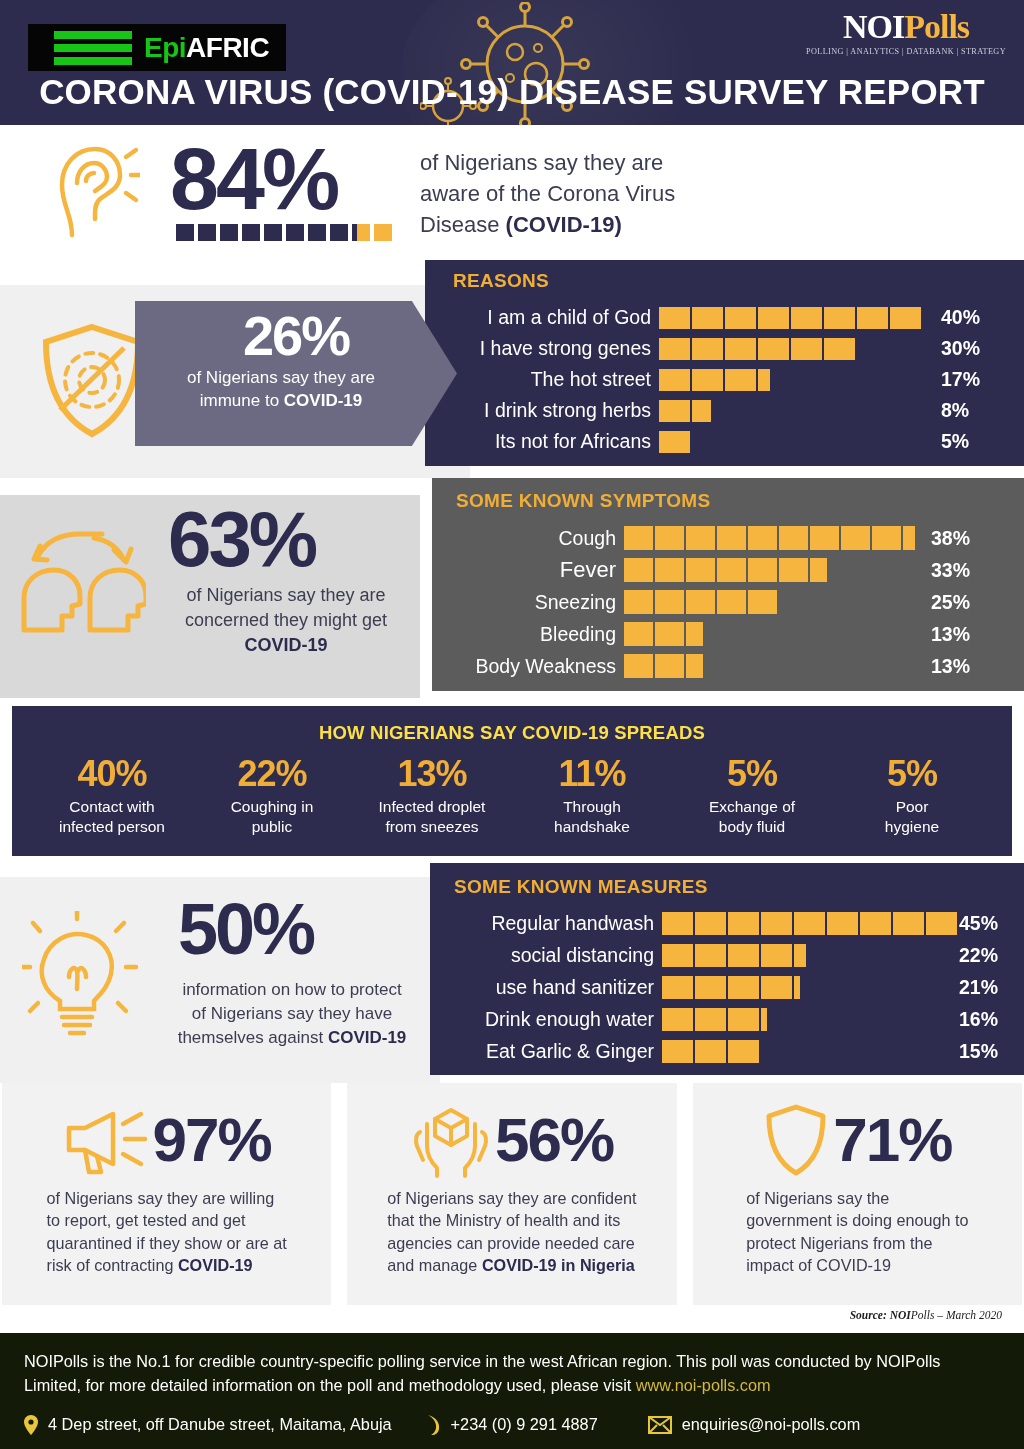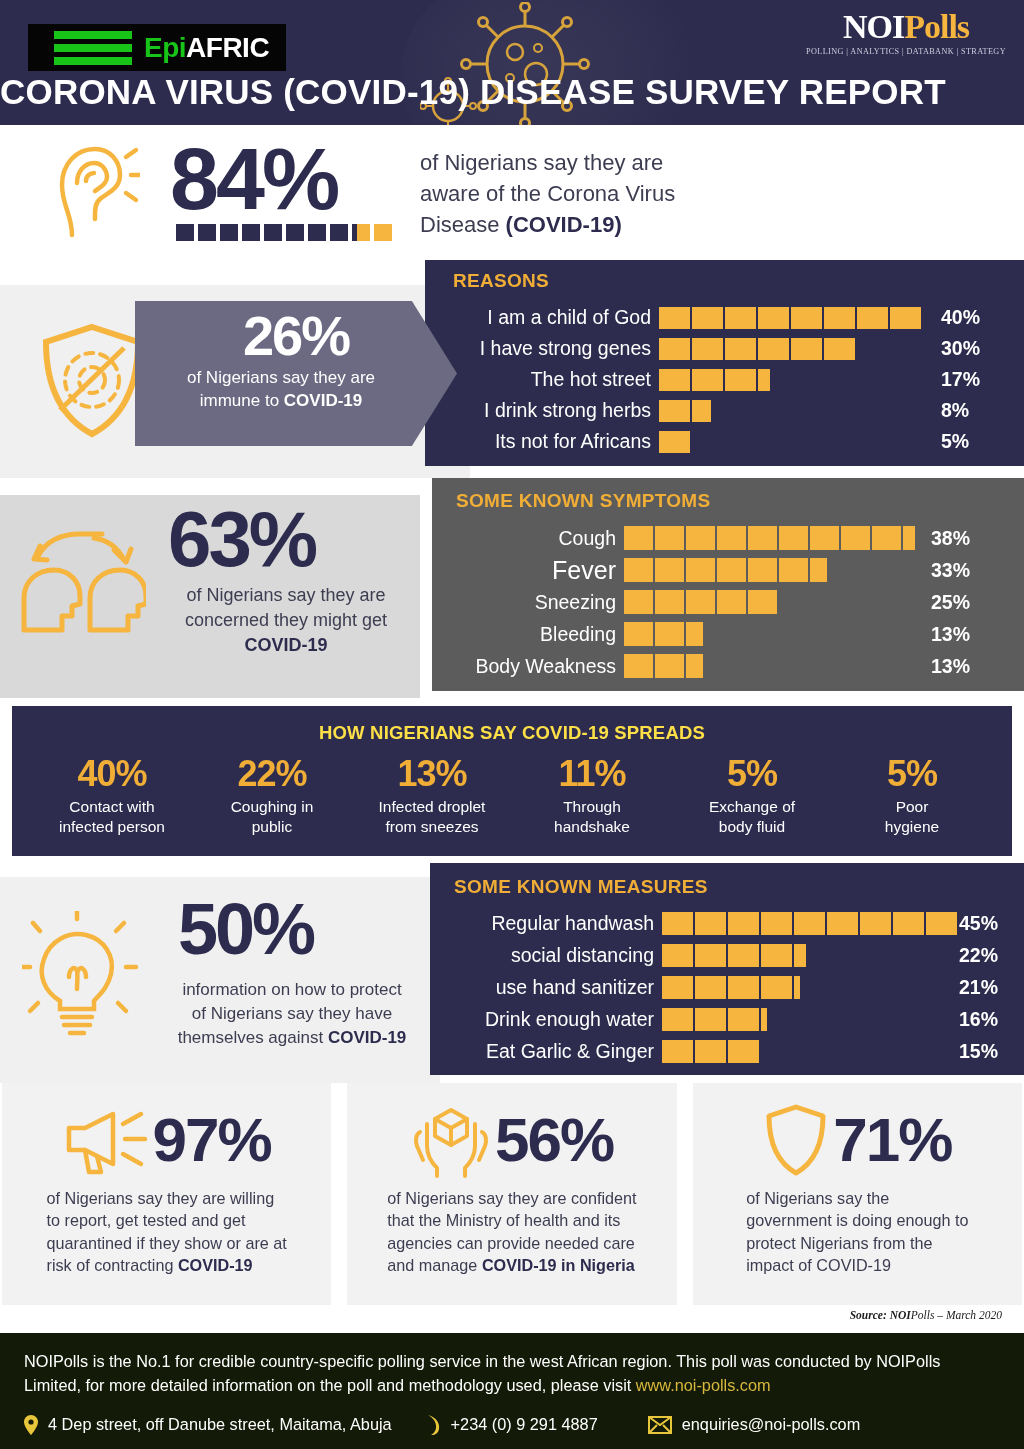--- a/index.html
+++ b/index.html
@@ -34,21 +34,21 @@
   .epi-text .e1 { color:#17c417; }
   .epi-text .e2 { color:#ffffff; }
 
   .noi-logo { position:absolute; right:18px; top:10px; text-align:center; }
   .noi-main { font-family:"Liberation Serif", serif; font-size:34px; font-weight:bold; line-height:1; letter-spacing:-1px; }
   .noi-main .w { color:#ffffff; }
   .noi-main .y { color:#f5b53f; }
   .noi-tag { font-family:"Liberation Serif", serif; color:#cfcfe0; font-size:8.2px; letter-spacing:0.4px; margin-top:3px; }
 
   .header-title {
-    position:absolute; left:0; top:72px; width:932px;
+    position:absolute; left:0; top:72px; width:1024px;
     text-align:center; color:#ffffff;
     font-size:35px; font-weight:bold; letter-spacing:0.2px;
     white-space:nowrap;
   }
 
   
   .sec-aware { position:relative; width:1024px; height:135px; background:#ffffff; }
   .ear-icon { position:absolute; left:52px; top:18px; }
   .big84 {
     position:absolute; left:170px; top:10px;
@@ -356,21 +356,21 @@
               <i style="width: 29px; height: 24px;"></i>
               <i style="width: 29px; height: 24px;"></i>
               <i style="width: 29px; height: 24px;"></i>
               <i style="width: 29px; height: 24px;"></i>
               <i style="width: 29px; height: 24px;"></i>
               <i style="width: 12px; height: 24px;"></i>
             </div>
             <div class="bar-pct" style="left: 475px; font-size: 19.5px;">38%</div>
           </div>
           <div class="bar-row" style="height: 32px; position: relative;">
-            <div class="bar-label" style="width: 160px; font-size: 25px;">Fever</div>
+            <div class="bar-label" style="width: 160px; font-size: 22px;">Fever</div>
             <div class="bar-track">
               <i style="width: 29px; height: 24px;"></i>
               <i style="width: 29px; height: 24px;"></i>
               <i style="width: 29px; height: 24px;"></i>
               <i style="width: 29px; height: 24px;"></i>
               <i style="width: 29px; height: 24px;"></i>
               <i style="width: 29px; height: 24px;"></i>
               <i style="width: 17px; height: 24px;"></i>
             </div>
             <div class="bar-pct" style="left: 475px; font-size: 19.5px;">33%</div>

